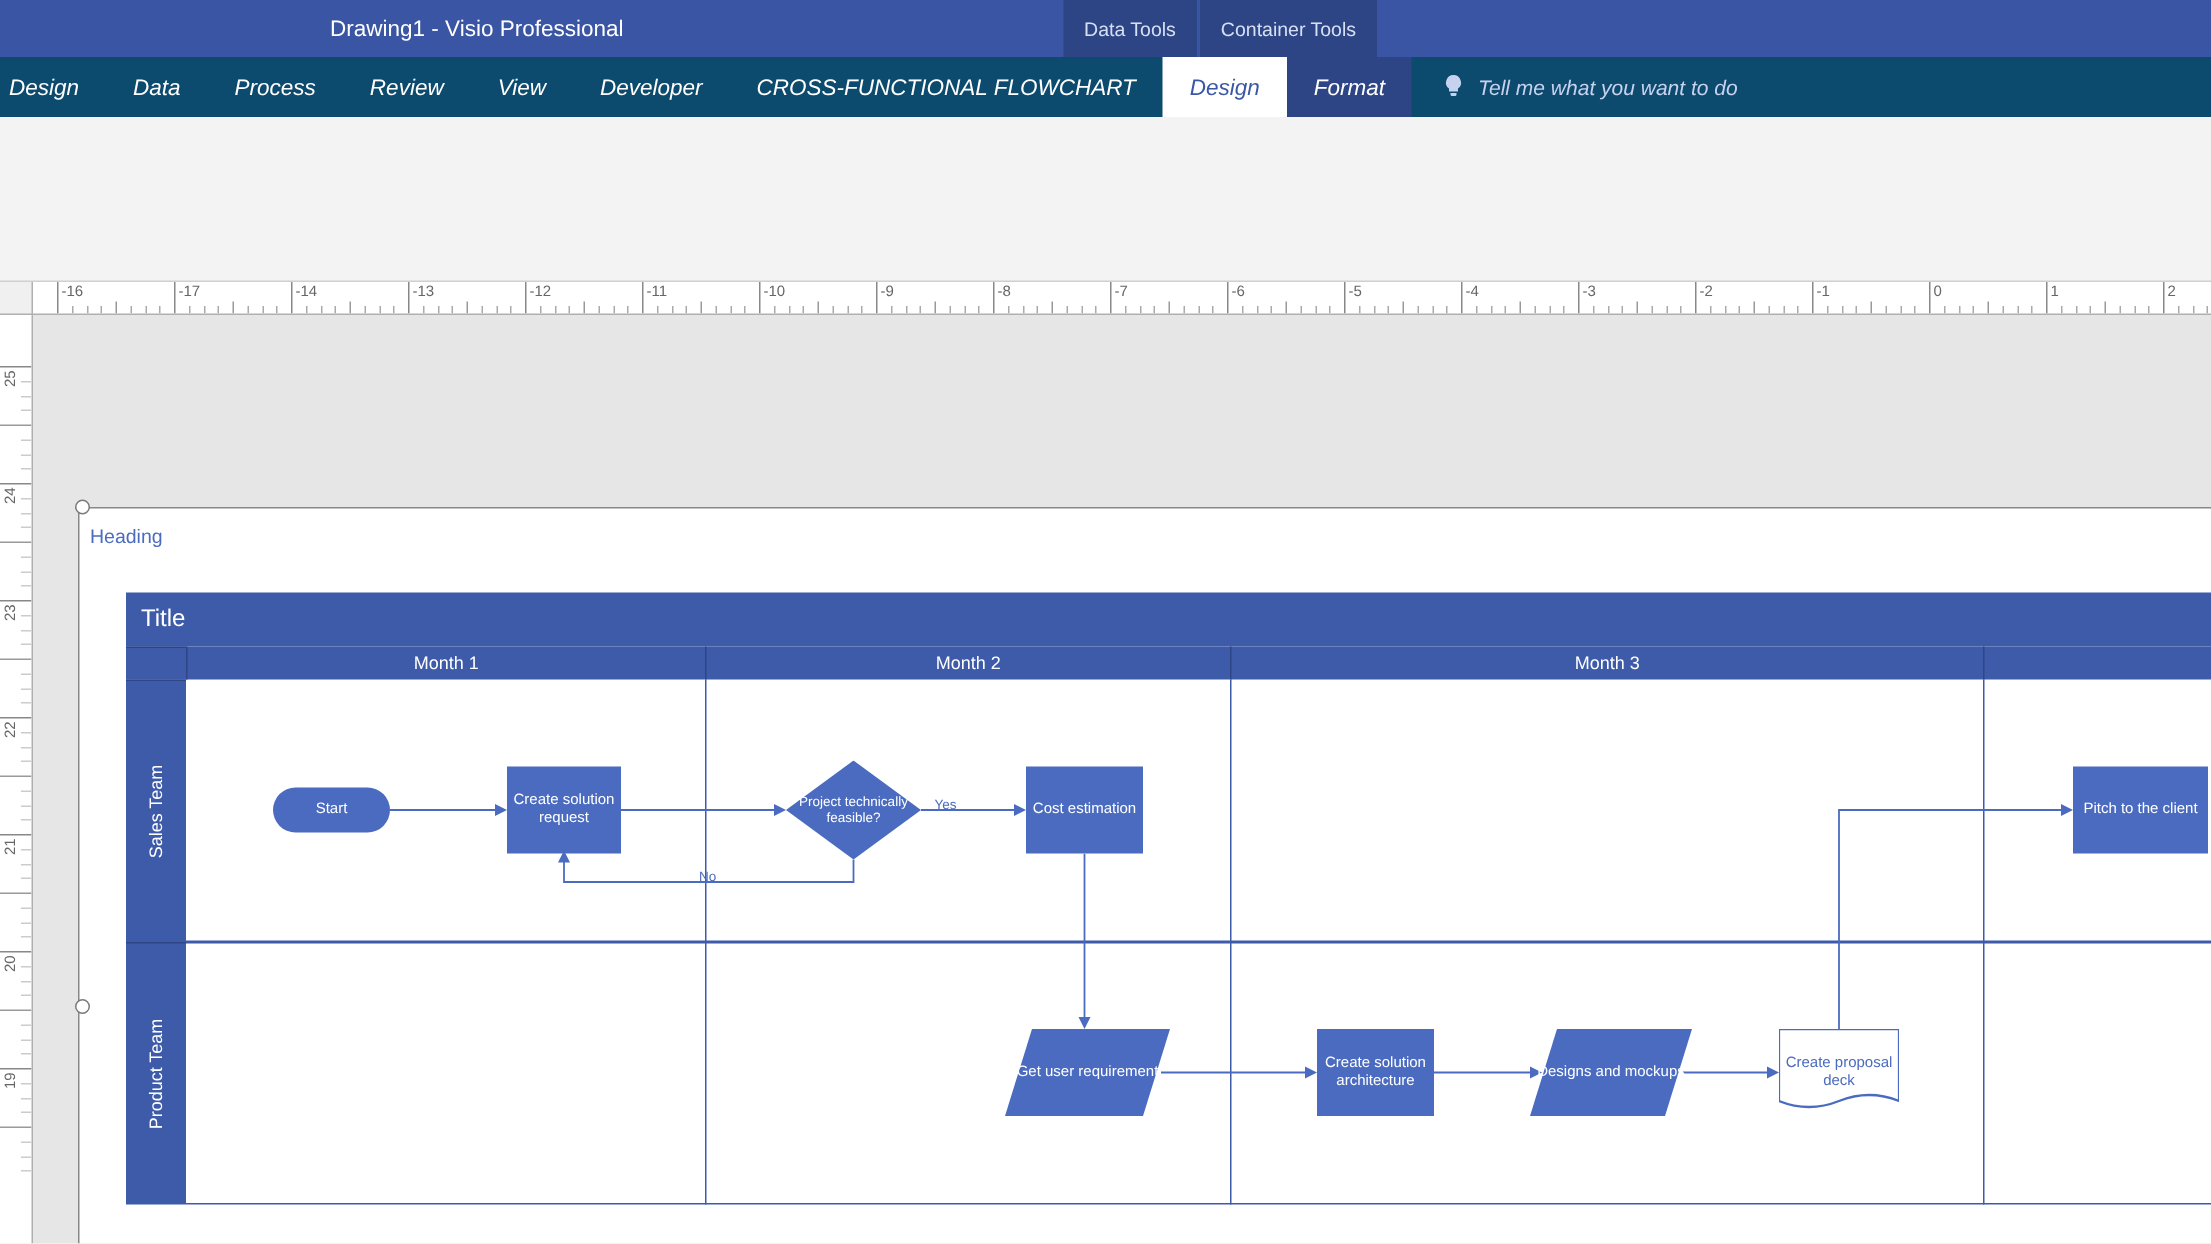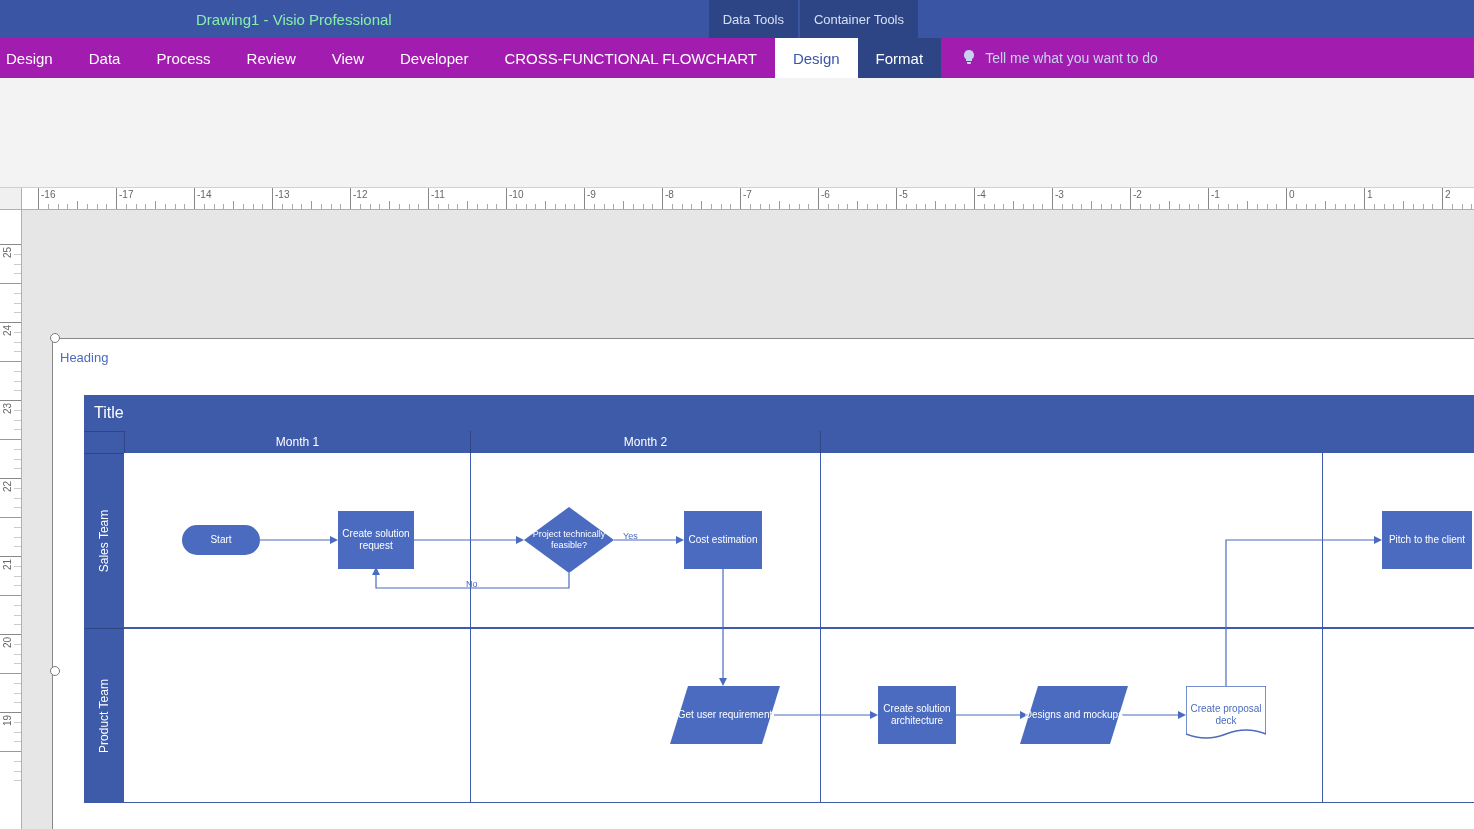--- a/index.html
+++ b/index.html
@@ -2,28 +2,28 @@
 <html><head>
 <meta charset="utf-8">
 <style>
 * { box-sizing: border-box; margin: 0; padding: 0; font-family: "Segoe UI", Arial, sans-serif; }
 body { background: #e6e6e6; overflow: hidden; width: 1474px; height: 829px; position: relative; }
 
 
 .titlebar { background: #3b5998; background: #3955a3; height: 38px; display: flex; align-items: center; color: #fff; font-size: 14px; }
 .titlebar { background: #3a57a6; }
 .titlebar-inner { display: flex; width: 100%; align-items: center; }
-.app-title { padding-left: 196px; font-size: 15px; color: #86efac; }
+.app-title { padding-left: 196px; font-size: 15px; color: #ffffff; margin-left: 24px; }
 .context-tabs { margin-left: auto; display: flex; height: 38px; margin-right: 556px; }
 .context-tab { padding: 0 14px; display: flex; align-items: center; font-size: 13px; color: #cbd6ef; }
 .context-tab.data-tools { background: #2e4585; color: #d6e0f5; }
 .context-tab.container-tools { background: #2e4585; color: #d6e0f5; margin-left: 2px;}
 
 
-.ribbon-tabs { background: #a21caf; height: 40px; display: flex; align-items: stretch; color: #fff; font-size: 15px; }
+.ribbon-tabs { background: #0c4a6e; height: 40px; display: flex; align-items: stretch; color: #fff; font-size: 15px; font-style: italic; }
 .ribbon-tab { padding: 0 18px; display: flex; align-items: center; cursor: pointer; color: #fff; }
 .ribbon-tab.active { background: #fff; color: #3a57a6; }
 .ribbon-tab.format-active { background: #2e4585; color: #fff; }
 .tell-me { display: flex; align-items: center; padding-left: 20px; color: #c7d3ee; font-size: 14px; gap: 8px; }
 .bulb-icon svg { width: 16px; height: 16px; }
 
 
 .ribbon-body { background: #f3f3f3; height: 110px; border-bottom: 1px solid #d0d0d0; }
 
 
@@ -365,20 +365,21 @@
   <div class="sel-handle" style="left:28px; top:456px;"></div>
 
   <div class="swimlane">
     <div class="title-bar">
         <span>Title</span>
       </div>
     <div class="phase-row">
       <div class="phase-gutter"></div>
       <div class="phase" style="width:346px;">Month 1</div>
       <div class="phase" style="width:350px;">Month 2</div>
+      <div class="phase" style="width:502px;">Month 3</div>
       <div class="phase" style="flex:1;"></div>
     </div>
     <div class="lanes-wrap">
       <div class="lane-labels">
         <div class="lane-label" style="height:175px;">
             <span>Sales Team</span>
           </div>
         <div class="lane-label" style="height:175px;">
             <span>Product Team</span>
           </div>

